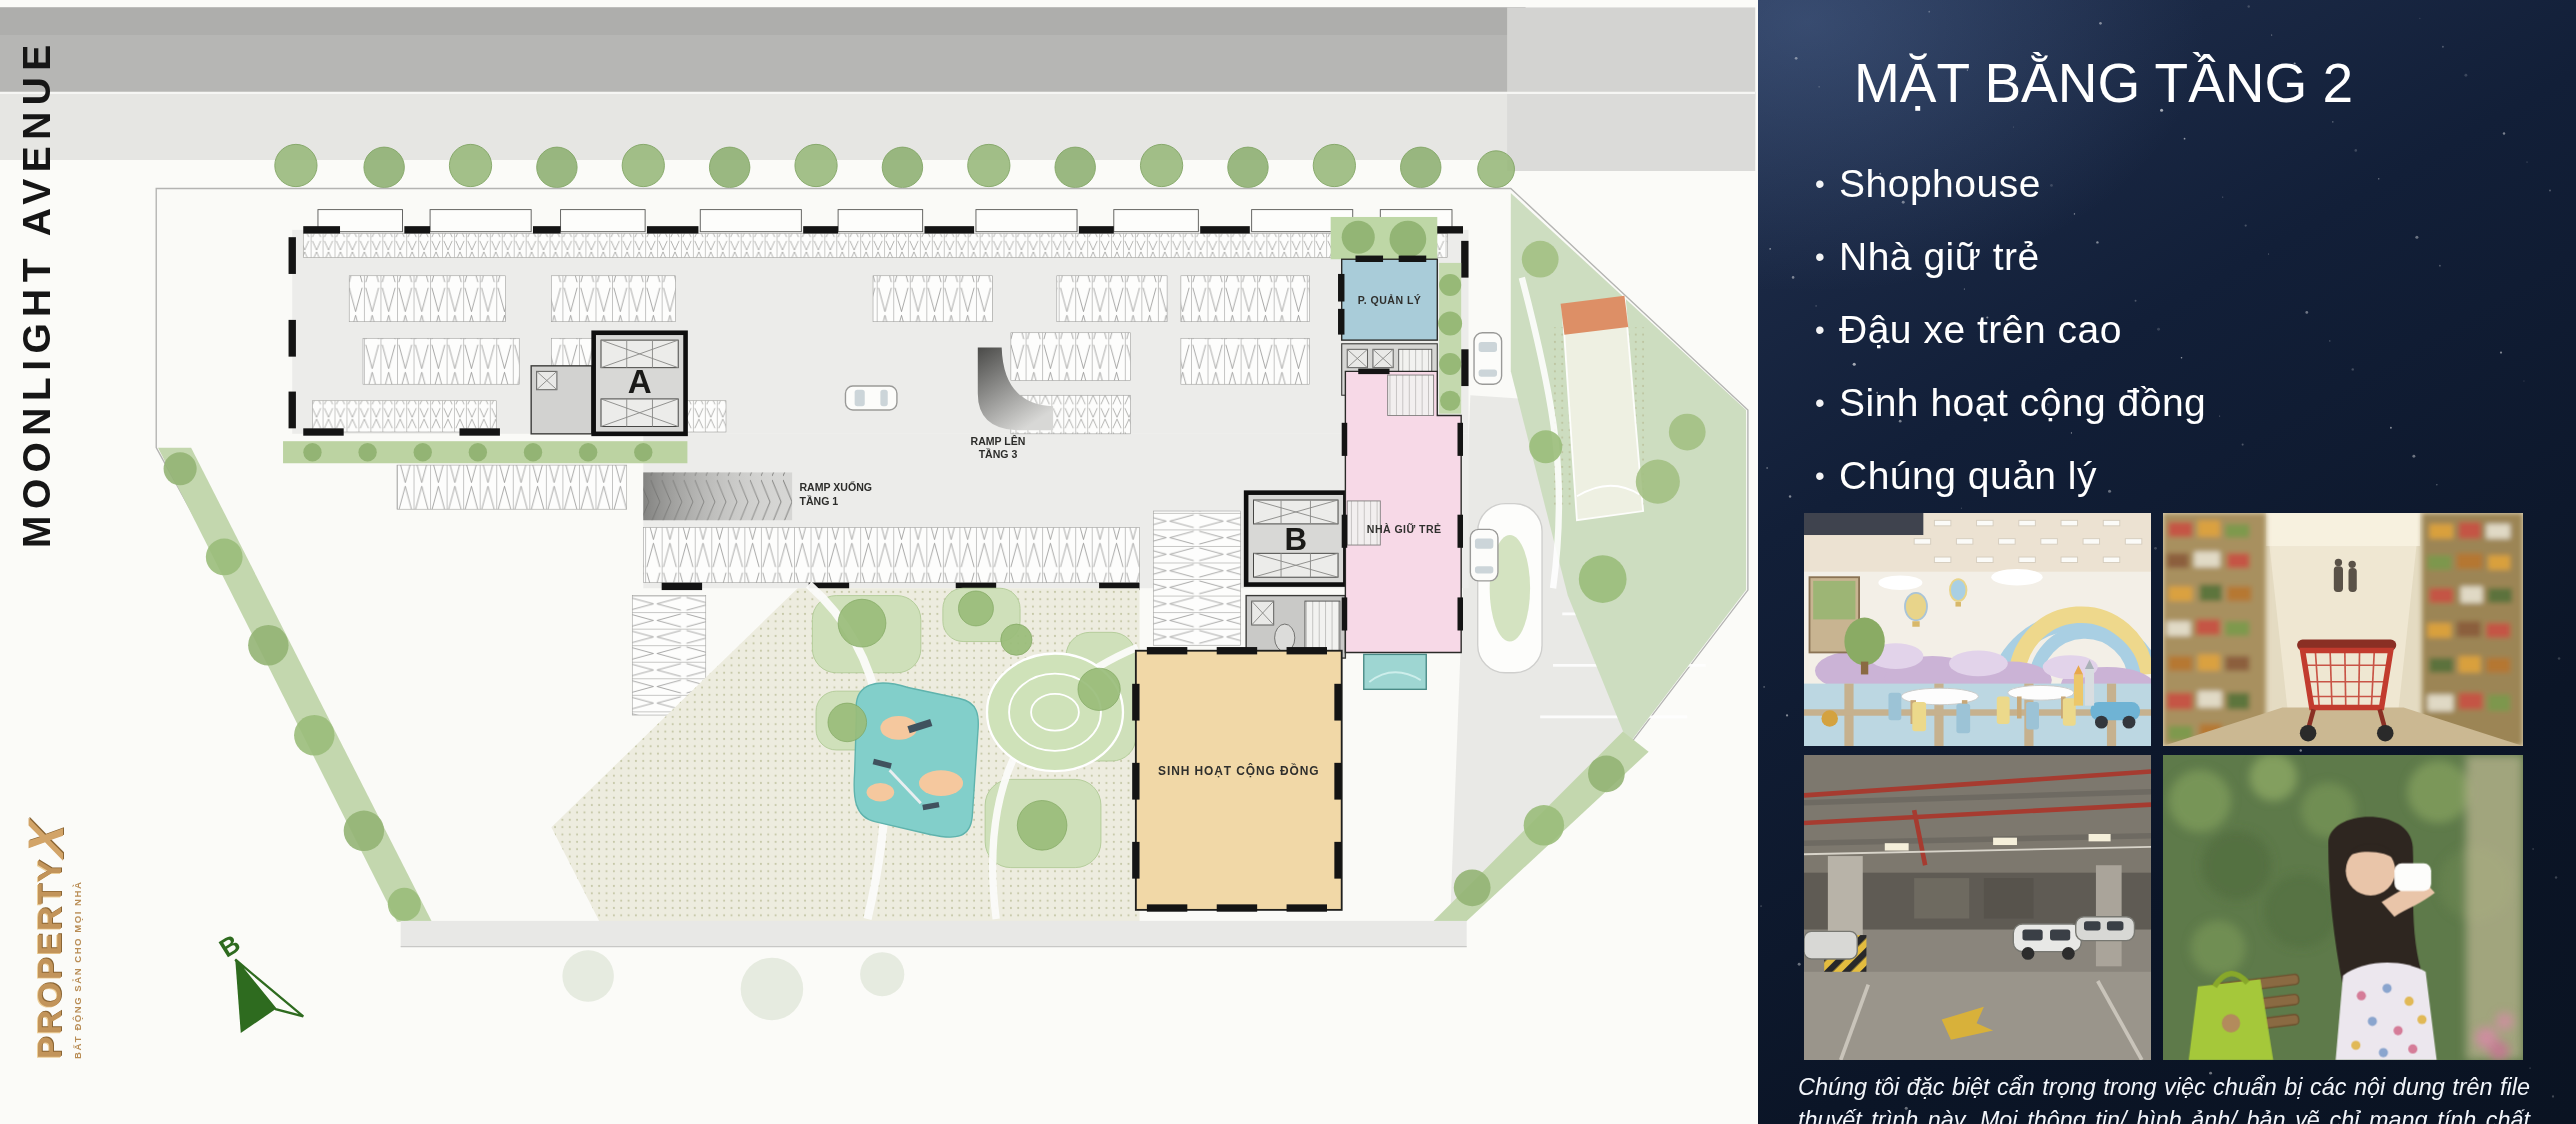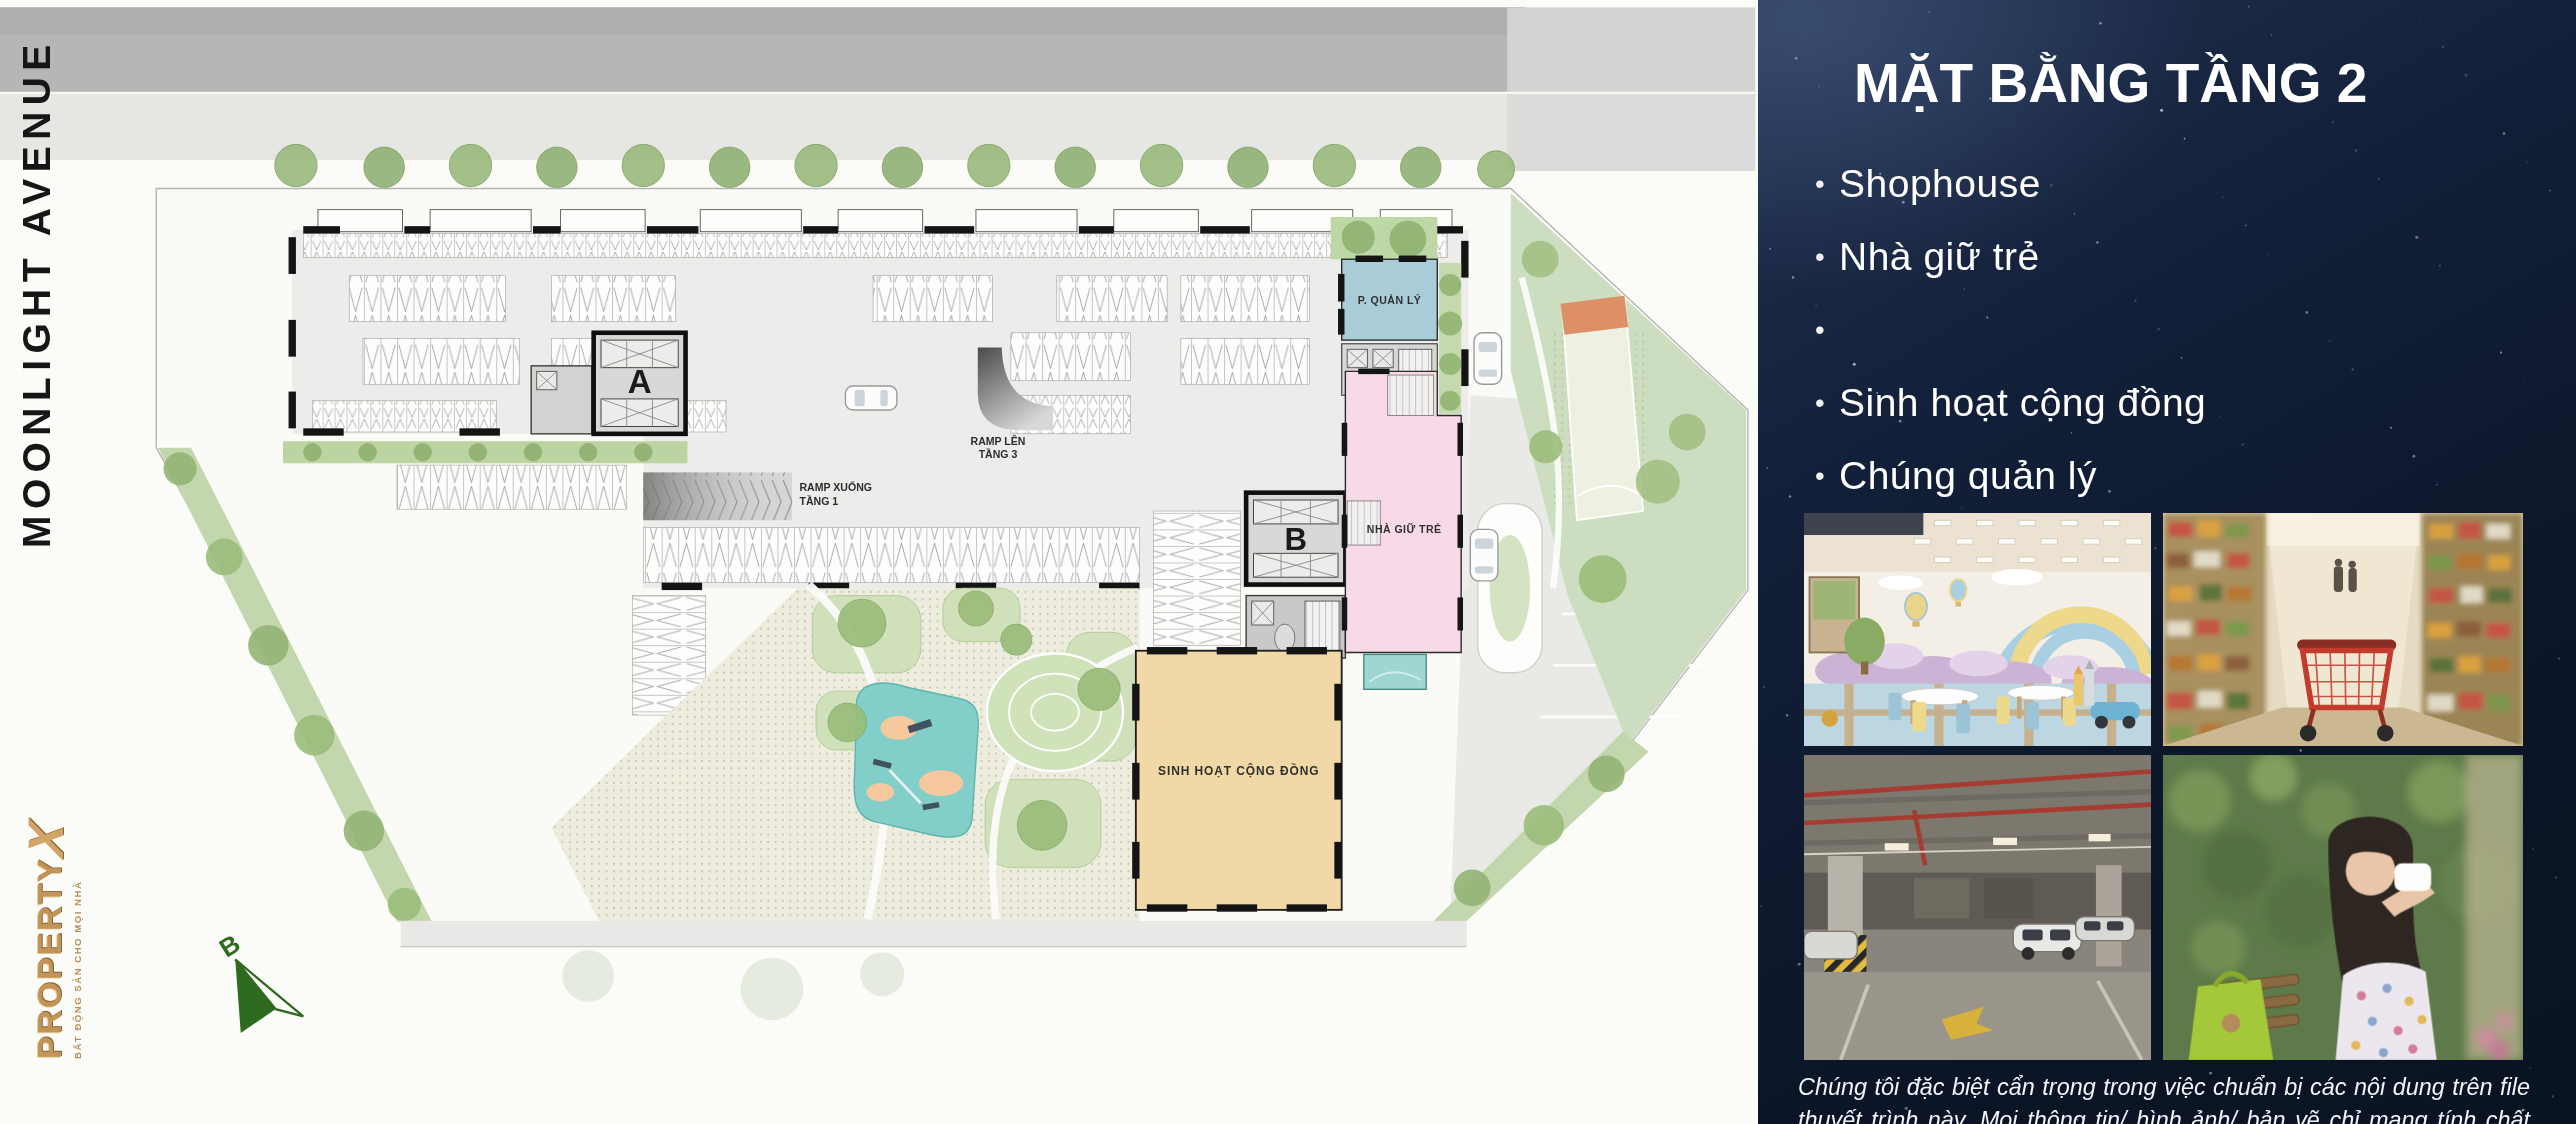--- a/index.html
+++ b/index.html
@@ -22,21 +22,21 @@
   .logo .brandx{font-weight:bold;font-style:italic;font-size:50px;line-height:.8;margin-left:1.8px;
                 color:#d2a468;text-shadow:0.9px 0.9px 0 #8a6534;transform:skewX(-8deg);}
   .logo .tagline{margin-top:5.5px;font-size:9.6px;font-weight:bold;letter-spacing:1.5px;color:#b98d55;white-space:nowrap;}
 
   
   .panel{position:absolute;left:1758px;top:0;width:818px;height:1125px;
          background:linear-gradient(150deg,#223150 0%,#121f38 34%,#0b1527 72%,#0a1322 100%);color:#ffffff;}
   .panel .glow{position:absolute;inset:0;
          background:radial-gradient(570px 386px at 6% 2%,rgba(110,140,190,.30),rgba(110,140,190,0) 70%);}
   #starfield{position:absolute;left:0;top:0;width:818px;height:1125px;}
-  .panel h1{position:absolute;left:96px;top:51px;margin:0;font-size:55px;font-weight:bold;
+  .panel h1{position:absolute;left:96px;top:51px;margin:0;font-size:55px;font-weight:normal;
             letter-spacing:0px;white-space:nowrap;}
   .bullets{position:absolute;left:57px;top:147px;margin:0;padding:0;list-style:none;}
   .bullets li{height:73px;display:flex;align-items:center;font-size:39px;font-weight:normal;letter-spacing:0.5px;}
   .bullets .dot{width:24px;font-size:27.6px;opacity:.95;}
   .photos{position:absolute;left:46px;top:513px;width:728px;display:grid;
           grid-template-columns:347px 360px;grid-template-rows:233px 305px;column-gap:12px;row-gap:9.2px;}
   .photo{overflow:hidden;background:#202c42;}
   .photo svg{display:block;width:100%;height:100%;}
   .disclaimer{position:absolute;left:40px;top:1048px;width:732px;font-style:italic;
               font-size:23.4px;line-height:1.38;text-align:justify;color:#f2f5fa;}
@@ -558,20 +558,21 @@
       <li>
         <span class="dot">•</span>
         <span>Shophouse</span>
         </li>
       <li>
         <span class="dot">•</span>
         <span>Nhà giữ trẻ</span>
         </li>
       <li>
         <span class="dot">•</span>
+        <span>Đậu xe trên cao</span>
         </li>
       <li>
         <span class="dot">•</span>
         <span>Sinh hoạt cộng đồng</span>
         </li>
       <li>
         <span class="dot">•</span>
         <span>Chúng quản lý</span>
         </li>
     </ul>

